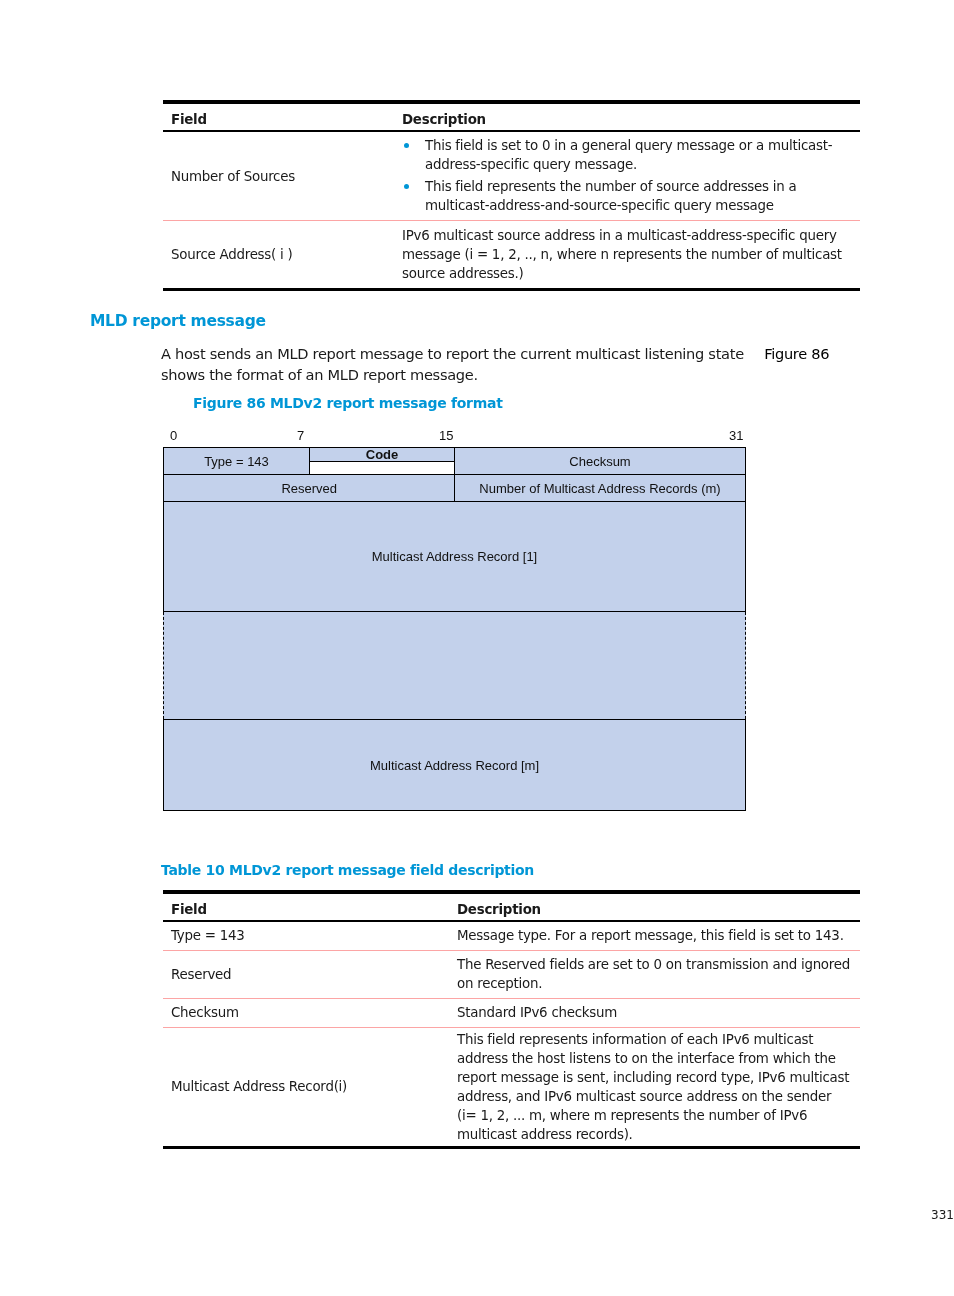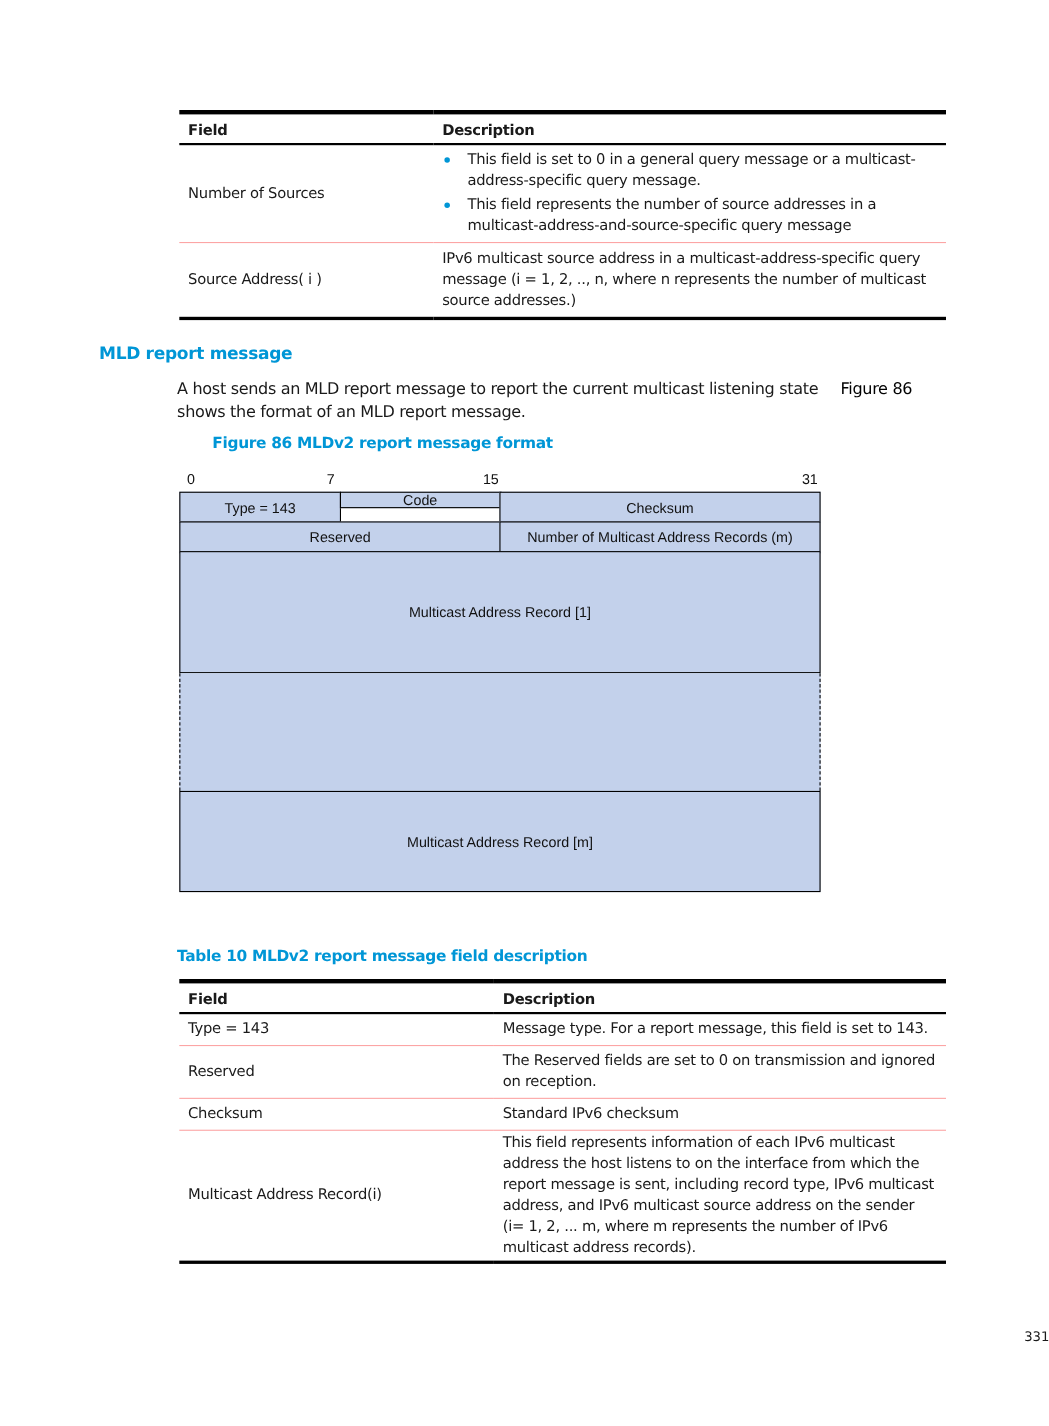--- a/index.html
+++ b/index.html
@@ -60,21 +60,21 @@
 
 <div class="abs heading" style="left:161px; top:395px; font-size:14px; letter-spacing:-0.3px;margin-left:32px;">Figure 86 MLDv2 report message format</div>
 
 <span class="bit" style="left:170px;">0</span>
 <span class="bit" style="left:297px;">7</span>
 <span class="bit" style="left:439px;">15</span>
 <span class="bit" style="left:729px;">31</span>
 
 <div>
   <div class="cell" style="left:163px; top:447px; width:147px; height:28px;">Type = 143</div>
-  <div class="cell" style="left:308.5px; top:447px; width:147px; height:15px;">Code</div>
+  <div class="cell" style="left:308.5px; top:447px; width:147px; height:15px;font-weight:bold;">Code</div>
   <div class="cell" style="left:454px; top:447px; width:292px; height:28px;">Checksum</div>
   <div class="cell" style="left:163px; top:473.5px; width:292.5px; height:29px;">Reserved</div>
   <div class="cell" style="left:454px; top:473.5px; width:292px; height:29px;">Number of Multicast Address Records (m)</div>
   <div class="cell" style="left:163px; top:501px; width:583px; height:111px;">Multicast Address Record [1]</div>
   <div class="cell dashed" style="left:163px; top:612px; width:583px; height:107px;"></div>
   <div class="cell" style="left:163px; top:719px; width:583px; height:92px;">Multicast Address Record [m]</div>
 </div>
 
 <div class="abs heading" style="left:161px; top:862px; font-size:14px; letter-spacing:-0.3px;">Table 10 MLDv2 report message field description</div>
 

